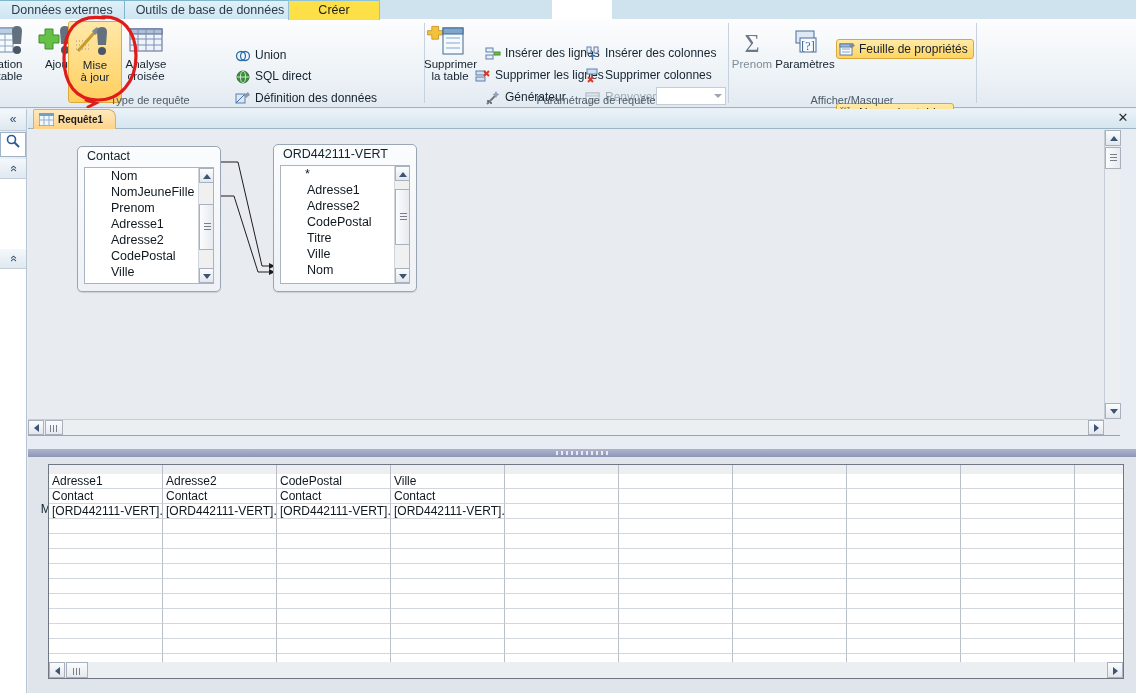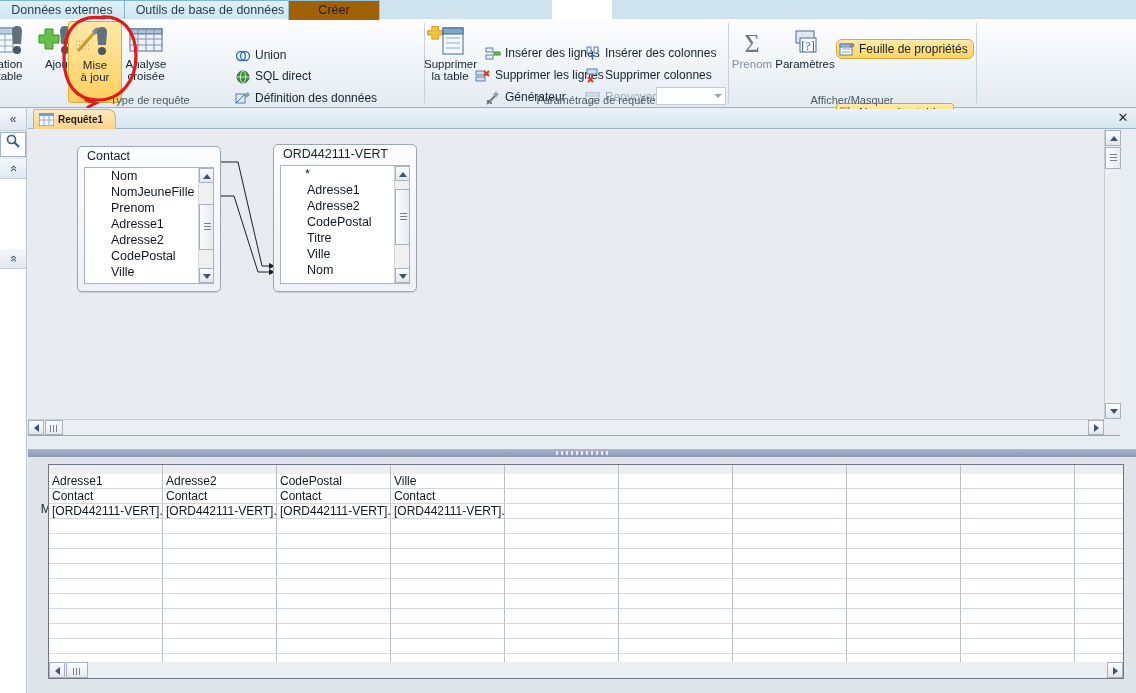--- a/index.html
+++ b/index.html
@@ -12,21 +12,21 @@
   .app{position:relative;width:1136px;height:693px;background:#e7edf3;}
 
   
   .ribbon-tabs{position:absolute;left:0;top:0;width:1136px;height:20px;background:#cfe3ef;}
   .rt{position:absolute;top:0;height:20px;line-height:19px;text-align:center;
       font-size:12.5px;color:#2b3c4a;border:1px solid #7fb6cf;border-bottom:none;
       background:linear-gradient(#dff0f8,#cde5f1);box-sizing:border-box;}
   .rt.active{background:#fff;border-color:#7fb6cf;color:#1f1f1f;z-index:3;}
   .rt.t1{left:-8px;width:140px;}
   .rt.t2{left:124px;width:172px;text-align:center;}
-  .rt.t3{left:288px;width:92px;background:#a16207;border-color:#8fc3d8;}
+  .rt.t3{left:288px;width:92px;background:#fde047;border-color:#8fc3d8;}
   .rt.t4{left:552px;width:60px;background:#fff;border:none;}
 
   .ribbon{position:absolute;left:0;top:19px;width:1136px;height:89px;
           background:linear-gradient(#fdfdfe,#eef3f7 60%,#e2eaf1);
           border-bottom:1px solid #9cb4c6;box-sizing:border-box;}
   .rgroup{position:absolute;top:0;height:88px;}
   .rgroup .gtitle{position:absolute;bottom:1px;left:0;width:100%;text-align:center;
                   font-size:11px;color:#4a5a68;}
   .gsep{position:absolute;top:4px;width:1px;height:80px;background:#c6d2dd;}
 
@@ -358,21 +358,21 @@
         <span class="ico" style="height:30px;">
           <svg width="62" height="30" viewBox="0 0 62 30">
             <rect x="22" y="3" width="18" height="12" fill="#dfe9f6" stroke="#4a6d96"></rect>
             <rect x="26" y="10" width="16" height="14" fill="#f7fbff" stroke="#4a6d96"></rect>
             <text x="34" y="22" font-size="12" text-anchor="middle" fill="#2f5c8f" font-family="Liberation Serif">[?]</text>
           </svg>
         </span>
         <span class="lbl">Paramètres</span>
       </div>
 
-      <div class="hlbtn" style="left:106px;top:20px;border-radius:6px;">
+      <div class="hlbtn" style="left:106px;top:20px;">
         <span class="si">
           <svg width="16" height="15" viewBox="0 0 16 15">
             <rect x="1" y="2" width="12" height="11" fill="#f8fbff" stroke="#5d7ea8"></rect>
             <rect x="1" y="2" width="12" height="3" fill="#9dbcdd" stroke="#5d7ea8"></rect>
             <line x1="3" y1="7" x2="11" y2="7" stroke="#8fa6c0"></line>
             <line x1="3" y1="10" x2="11" y2="10" stroke="#8fa6c0"></line>
             <path d="M10 3 l4 -2 l2 3 l-4 2 z" fill="#7f8c99"></path>
           </svg>
         </span>
         <span>Feuille de propriétés</span>

